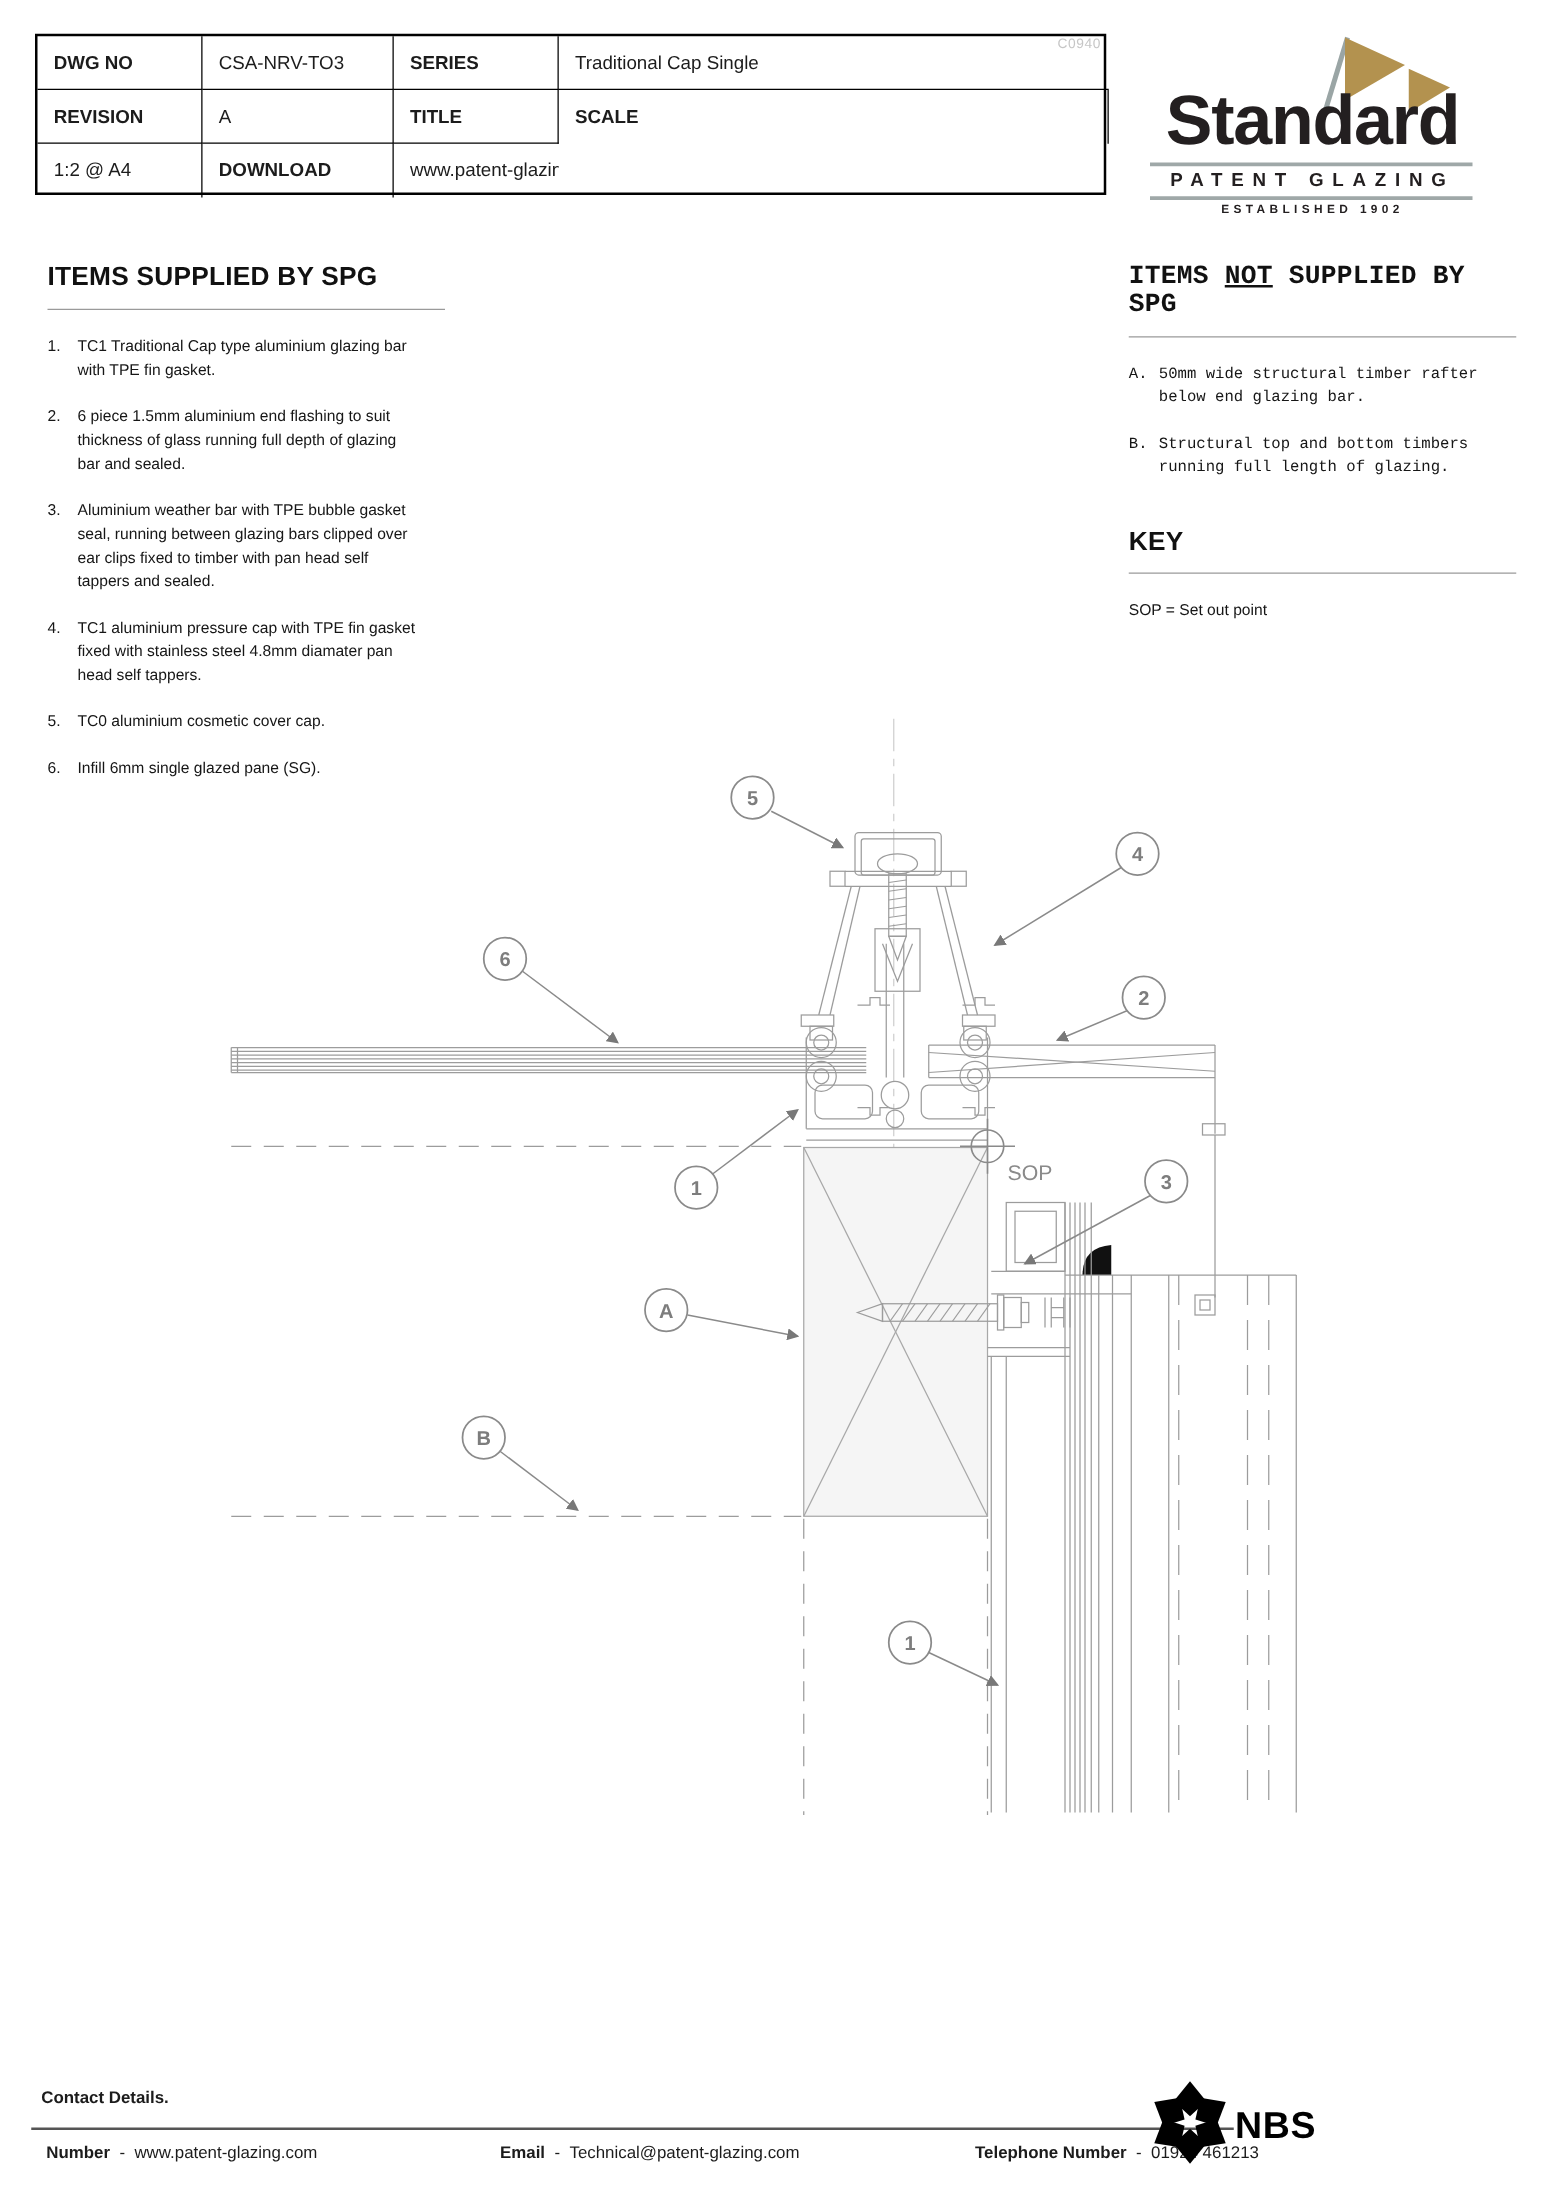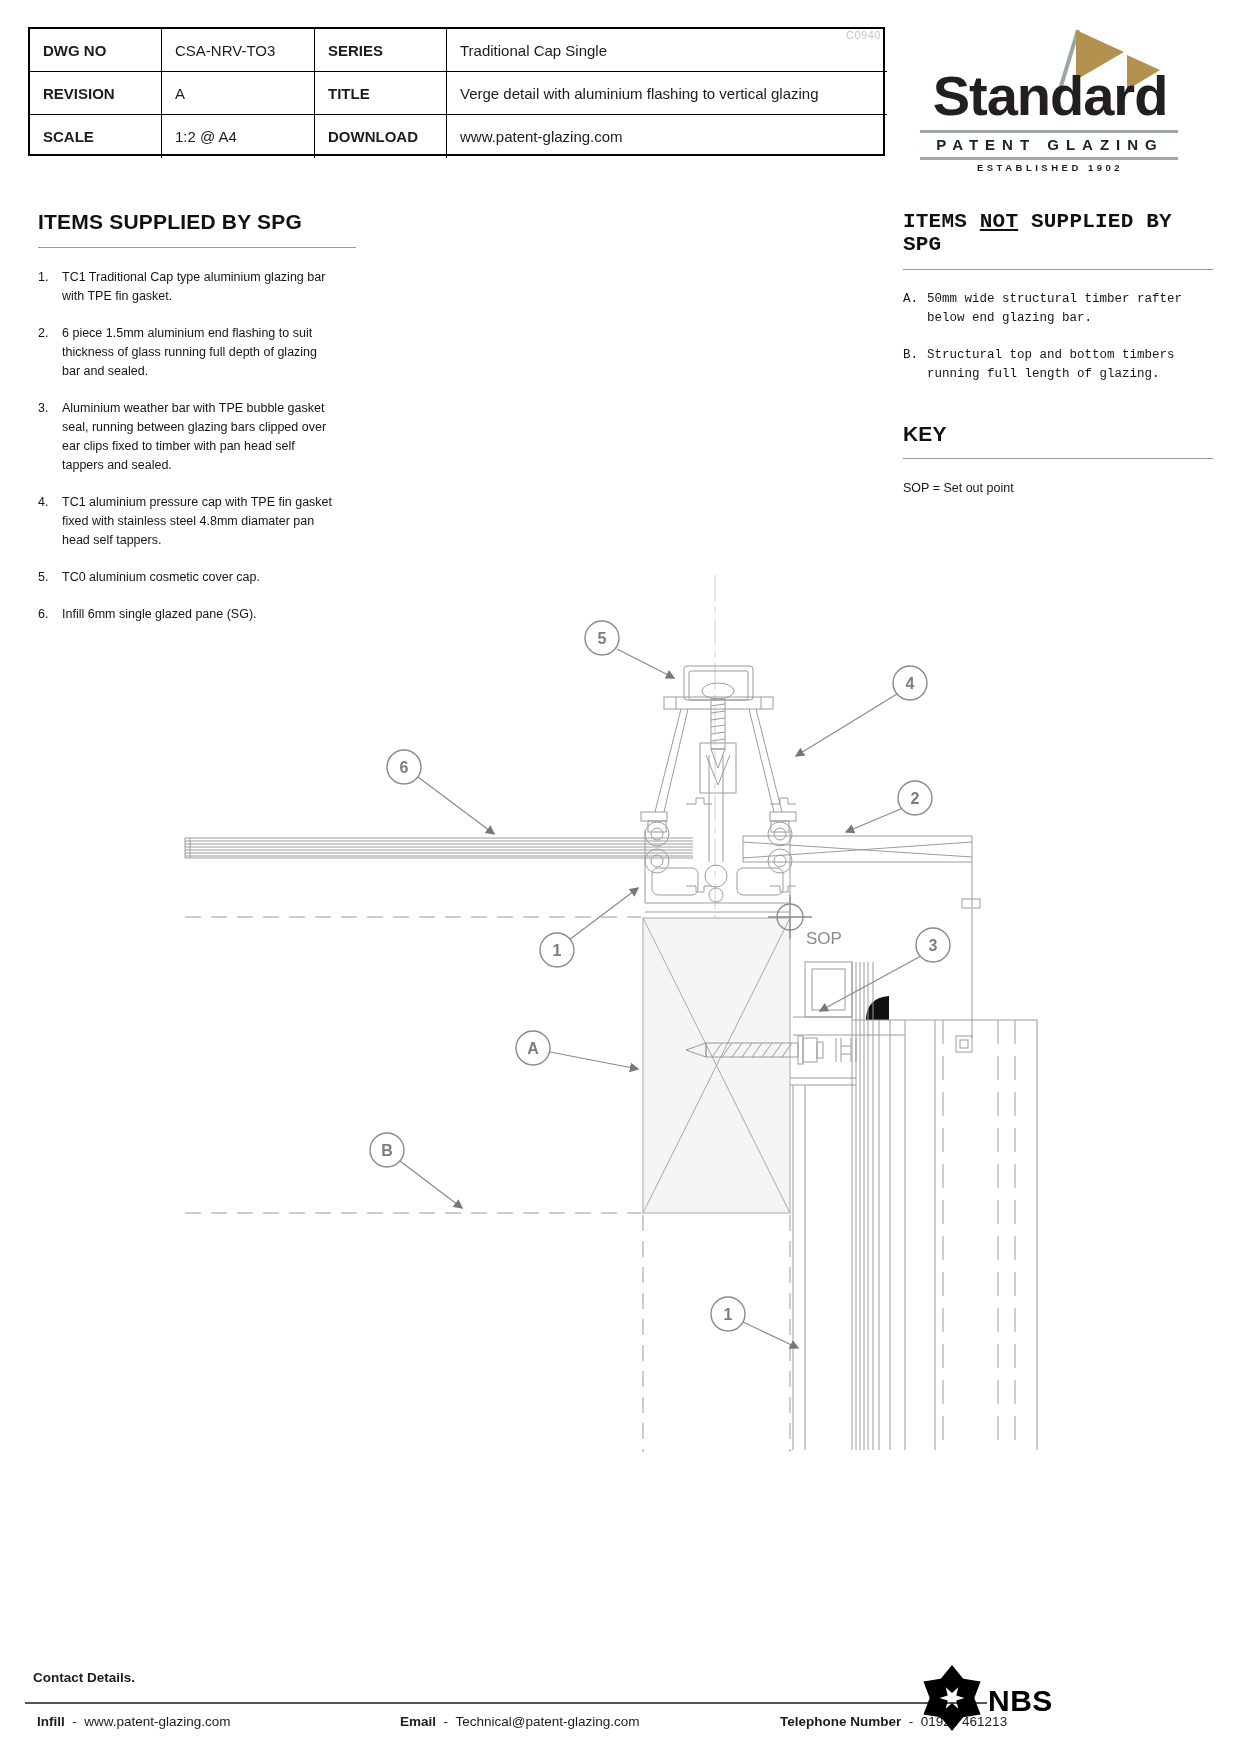--- a/index.html
+++ b/index.html
@@ -56,21 +56,20 @@
 
 <div class="abs meta-table">
   <div class="meta-cell lab">DWG NO</div>
   <div class="meta-cell">CSA-NRV-TO3</div>
   <div class="meta-cell lab">SERIES</div>
   <div class="meta-cell last">Traditional Cap Single</div>
 
   <div class="meta-cell lab">REVISION</div>
   <div class="meta-cell">A</div>
   <div class="meta-cell lab">TITLE</div>
-  <div class="meta-cell last">Verge detail with aluminium flashing to vertical glazing</div>
 
   <div class="meta-cell lab bot">SCALE</div>
   <div class="meta-cell bot">1:2 @ A4</div>
   <div class="meta-cell lab bot">DOWNLOAD</div>
   <div class="meta-cell last bot">www.patent-glazing.com</div>
 </div>
 <div class="abs watermark">C0940</div>
 
 <div class="abs logo">
   <svg class="flag" width="130" height="70" viewBox="0 0 130 70">
@@ -352,21 +351,21 @@
       <circle cx="728" cy="1314" r="17" fill="#fff" stroke="#8a8a8a" stroke-width="1.4"></circle>
       <text x="728" y="1320" text-anchor="middle" class="callout-num">1</text>
     </g>
   </g>
 </svg>
 
 <div class="abs contact-head">Contact Details.</div>
 <div class="abs footer-rule"></div>
 
 <div class="abs f-entry" style="left:37px;">
-  <b>Infill</b>&nbsp;&nbsp;<span>-</span>&nbsp;&nbsp;<span>www.patent-glazing.com</span>
+  <b>Number</b>&nbsp;&nbsp;<span>-</span>&nbsp;&nbsp;<span>www.patent-glazing.com</span>
 </div>
 <div class="abs f-entry" style="left:400px;">
   <b>Email</b>&nbsp;&nbsp;<span>-</span>&nbsp;&nbsp;<span>Technical@patent-glazing.com</span>
 </div>
 <div class="abs f-entry" style="left:780px;">
   <b>Telephone Number</b>&nbsp;&nbsp;<span>-</span>&nbsp;&nbsp;<span>01924 461213</span>
 </div>
 
 <div class="abs nbs">
   <svg width="64" height="72" viewBox="-32 -36 64 72">

